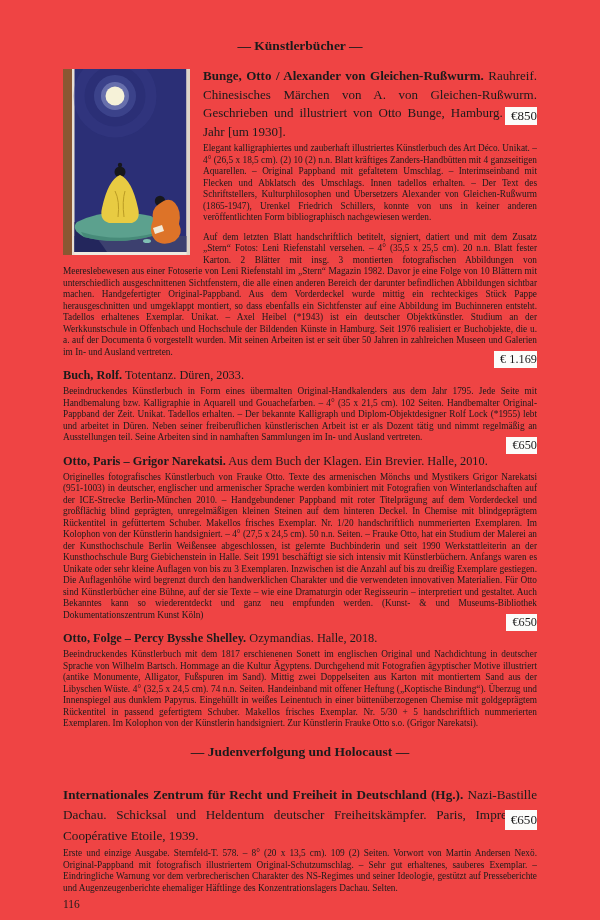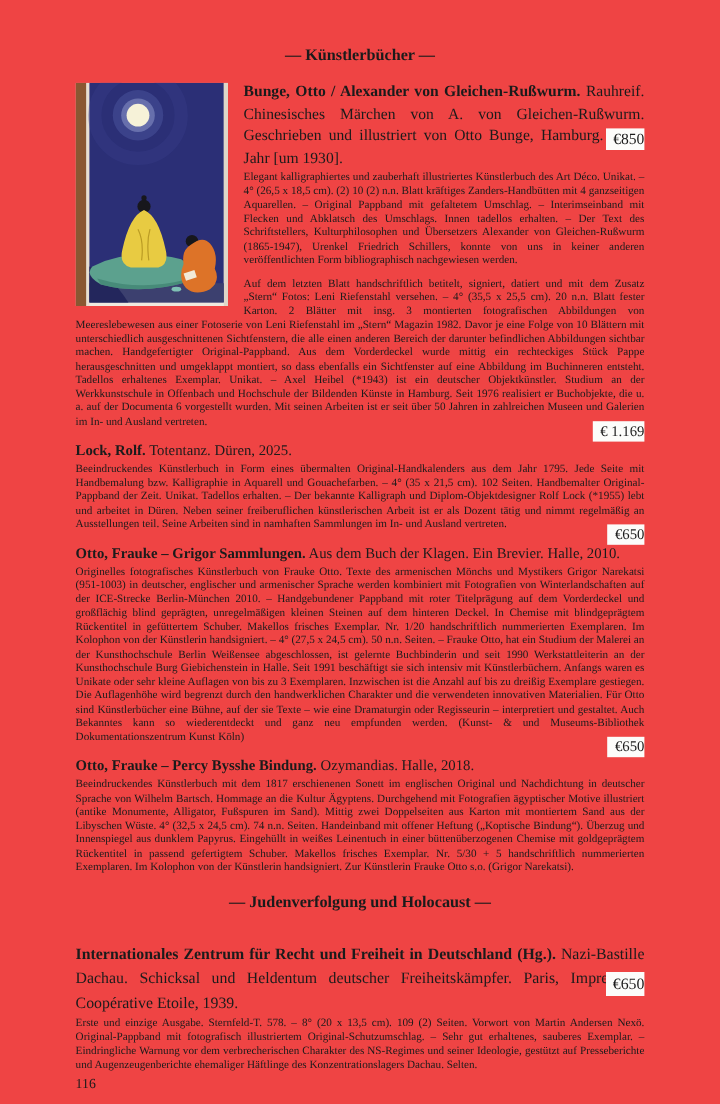--- a/index.html
+++ b/index.html
@@ -104,35 +104,35 @@
   <p class="ehead">
     <span class="b">Bunge, Otto / Alexander von Gleichen-Rußwurm.</span>
     <span>Rauhreif. Chinesisches Märchen von A. von Gleichen-Rußwurm. Geschrieben und illustriert von Otto Bunge, Hamburg. Ohne Jahr [um 1930].</span>
     <span class="price">€850</span>
   </p>
   <p class="desc gap-after">Elegant kalligraphiertes und zauberhaft illustriertes Künstlerbuch des Art Déco. Unikat. – 4° (26,5 x 18,5 cm). (2) 10 (2) n.n. Blatt kräftiges Zanders-Handbütten mit 4 ganzseitigen Aquarellen. – Original Pappband mit gefaltetem Umschlag. – Interimseinband mit Flecken und Abklatsch des Umschlags. Innen tadellos erhalten. – Der Text des Schriftstellers, Kulturphilosophen und Übersetzers Alexander von Gleichen-Rußwurm (1865-1947), Urenkel Friedrich Schillers, konnte von uns in keiner anderen veröffentlichten Form bibliographisch nachgewiesen werden.</p>
 
   <p class="desc">Auf dem letzten Blatt handschriftlich betitelt, signiert, datiert und mit dem Zusatz „Stern“ Fotos: Leni Riefenstahl versehen. – 4° (35,5 x 25,5 cm). 20 n.n. Blatt fester Karton. 2 Blätter mit insg. 3 montierten fotografischen Abbildungen von Meereslebewesen aus einer Fotoserie von Leni Riefenstahl im „Stern“ Magazin 1982. Davor je eine Folge von 10 Blättern mit unterschiedlich ausgeschnittenen Sichtfenstern, die alle einen anderen Bereich der darunter befindlichen Abbildungen sichtbar machen. Handgefertigter Original-Pappband. Aus dem Vorderdeckel wurde mittig ein rechteckiges Stück Pappe herausgeschnitten und umgeklappt montiert, so dass ebenfalls ein Sichtfenster auf eine Abbildung im Buchinneren entsteht. Tadellos erhaltenes Exemplar. Unikat. – Axel Heibel (*1943) ist ein deutscher Objektkünstler. Studium an der Werkkunstschule in Offenbach und Hochschule der Bildenden Künste in Hamburg. Seit 1976 realisiert er Buchobjekte, die u. a. auf der Documenta 6 vorgestellt wurden. Mit seinen Arbeiten ist er seit über 50 Jahren in zahlreichen Museen und Galerien im In- und Ausland vertreten.</p>
 
   <p class="ehead inline">
-    <span class="b">Lock, Rolf.</span>
-    <span>Totentanz. Düren, 2025.</span>
+    <span class="b">Buch, Rolf.</span>
+    <span>Totentanz. Düren, 2033.</span>
     <span class="price">€ 1.169</span>
   </p>
   <p class="desc">Beeindruckendes Künstlerbuch in Form eines übermalten Original-Handkalenders aus dem Jahr 1795. Jede Seite mit Handbemalung bzw. Kalligraphie in Aquarell und Gouachefarben. – 4° (35 x 21,5 cm). 102 Seiten. Handbemalter Original-Pappband der Zeit. Unikat. Tadellos erhalten. – Der bekannte Kalligraph und Diplom-Objektdesigner Rolf Lock (*1955) lebt und arbeitet in Düren. Neben seiner freiberuflichen künstlerischen Arbeit ist er als Dozent tätig und nimmt regelmäßig an Ausstellungen teil. Seine Arbeiten sind in namhaften Sammlungen im In- und Ausland vertreten.</p>
 
   <p class="ehead inline">
-    <span class="b">Otto, Frauke – Grigor Sammlungen.</span>
+    <span class="b">Otto, Paris – Grigor Narekatsi.</span>
     <span>Aus dem Buch der Klagen. Ein Brevier. Halle, 2010.</span>
     <span class="price">€650</span>
   </p>
   <p class="desc">Originelles fotografisches Künstlerbuch von Frauke Otto. Texte des armenischen Mönchs und Mystikers Grigor Narekatsi (951-1003) in deutscher, englischer und armenischer Sprache werden kombiniert mit Fotografien von Winterlandschaften auf der ICE-Strecke Berlin-München 2010. – Handgebundener Pappband mit roter Titelprägung auf dem Vorderdeckel und großflächig blind geprägten, unregelmäßigen kleinen Steinen auf dem hinteren Deckel. In Chemise mit blindgeprägtem Rückentitel in gefüttertem Schuber. Makellos frisches Exemplar. Nr. 1/20 handschriftlich nummerierten Exemplaren. Im Kolophon von der Künstlerin handsigniert. – 4° (27,5 x 24,5 cm). 50 n.n. Seiten. – Frauke Otto, hat ein Studium der Malerei an der Kunsthochschule Berlin Weißensee abgeschlossen, ist gelernte Buchbinderin und seit 1990 Werkstattleiterin an der Kunsthochschule Burg Giebichenstein in Halle. Seit 1991 beschäftigt sie sich intensiv mit Künstlerbüchern. Anfangs waren es Unikate oder sehr kleine Auflagen von bis zu 3 Exemplaren. Inzwischen ist die Anzahl auf bis zu dreißig Exemplare gestiegen. Die Auflagenhöhe wird begrenzt durch den handwerklichen Charakter und die verwendeten innovativen Materialien. Für Otto sind Künstlerbücher eine Bühne, auf der sie Texte – wie eine Dramaturgin oder Regisseurin – interpretiert und gestaltet. Auch Bekanntes kann so wiederentdeckt und ganz neu empfunden werden. (Kunst- &amp; und Museums-Bibliothek Dokumentationszentrum Kunst Köln)</p>
 
   <p class="ehead inline">
-    <span class="b">Otto, Frauke – Percy Bysshe Bindung.</span>
+    <span class="b">Otto, Folge – Percy Bysshe Shelley.</span>
     <span>Ozymandias. Halle, 2018.</span>
     <span class="price">€650</span>
   </p>
   <p class="desc">Beeindruckendes Künstlerbuch mit dem 1817 erschienenen Sonett im englischen Original und Nachdichtung in deutscher Sprache von Wilhelm Bartsch. Hommage an die Kultur Ägyptens. Durchgehend mit Fotografien ägyptischer Motive illustriert (antike Monumente, Alligator, Fußspuren im Sand). Mittig zwei Doppelseiten aus Karton mit montiertem Sand aus der Libyschen Wüste. 4° (32,5 x 24,5 cm). 74 n.n. Seiten. Handeinband mit offener Heftung („Koptische Bindung“). Überzug und Innenspiegel aus dunklem Papyrus. Eingehüllt in weißes Leinentuch in einer büttenüberzogenen Chemise mit goldgeprägtem Rückentitel in passend gefertigtem Schuber. Makellos frisches Exemplar. Nr. 5/30 + 5 handschriftlich nummerierten Exemplaren. Im Kolophon von der Künstlerin handsigniert. Zur Künstlerin Frauke Otto s.o. (Grigor Narekatsi).</p>
 
   <div class="sec-head second">— Judenverfolgung und Holocaust —</div>
 
   <p class="ehead wide">
     <span class="b">Internationales Zentrum für Recht und Freiheit in Deutschland (Hg.).</span>
     <span>Nazi-Bastille Dachau. Schicksal und Heldentum deutscher Freiheitskämpfer. Paris, Impremerie Coopérative Etoile, 1939.</span>

